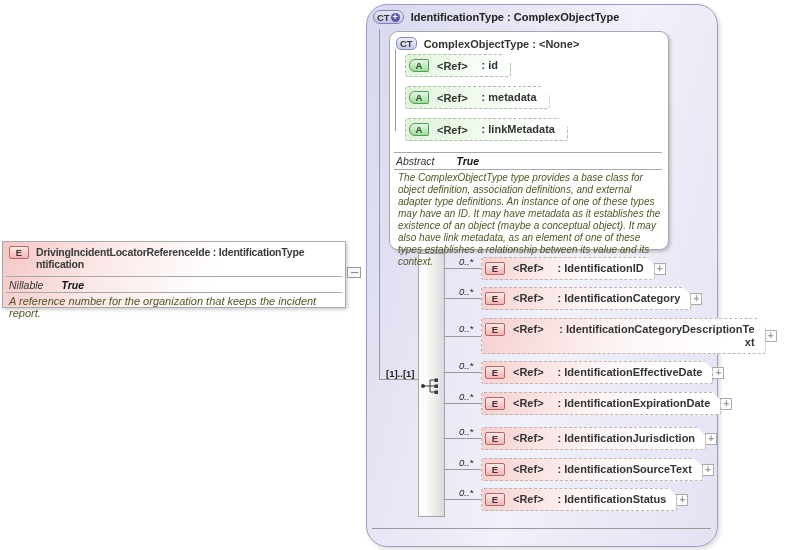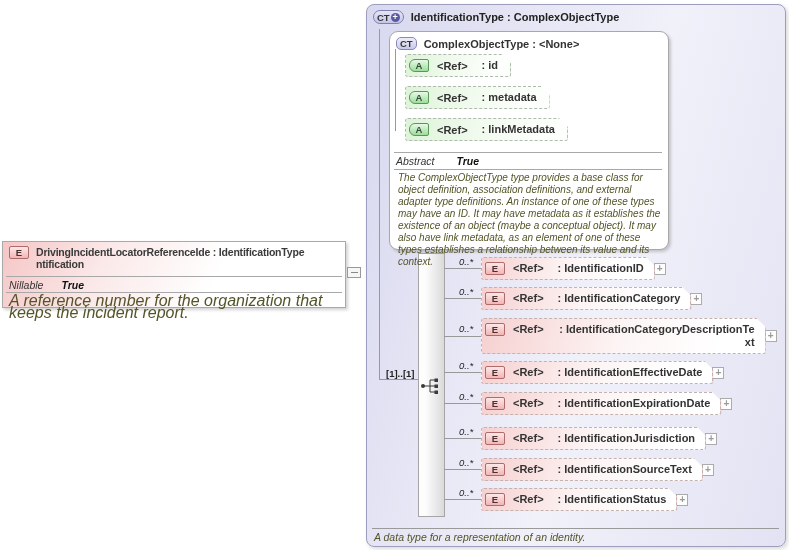--- a/index.html
+++ b/index.html
@@ -13,42 +13,42 @@
     display:inline-block; flex:none; width:20px; height:13px; line-height:12px;
     font-size:9.5px; font-weight:bold; text-align:center; border-radius:2px;
   }
   .badge-e { background:linear-gradient(#fce8e8,#f2b6b6); border:1px solid #b06a6a; color:#4c3030; }
   .badge-a { background:linear-gradient(#e8f8e8,#9ddd9d); border:1px solid #569956; color:#2e4e2e; border-radius:6px 2px 2px 6px; }
   .badge-ct { width:auto; padding:0 3px; background:linear-gradient(#eeeefa,#c9c9ea); border:1px solid #8888ba; color:#333; border-radius:5px; }
   .sep { position:absolute; height:1px; background:#a8a8a8; }
   .hline, .vline { position:absolute; background:#999; }
   .ref { font-size:11px; font-weight:bold; color:#333; margin-left:8px; white-space:nowrap; }
   .elabel { font-size:11px; font-weight:bold; color:#333; margin-left:14px; white-space:nowrap; line-height:13px; }
-  .desc { font-style:italic; color:#545428; font-size:16px; line-height:12px; }
+  .desc { font-style:italic; color:#545428; font-size:11px; line-height:12px; }
 
   
   .left-box {
     position:absolute; left:2px; top:241px; width:344px; height:67px;
     border:1px solid #a9a9a9; box-shadow:2px 2px 3px rgba(0,0,0,.18);
     background:linear-gradient(115deg,#f5c6c6,#fbe9e9 30%,#ffffff 62%);
   }
   .left-head { position:absolute; left:6px; top:4px; display:flex; gap:7px; }
   .left-title { font-size:10.5px; font-weight:bold; color:#3a3a3a; line-height:12px; letter-spacing:-0.2px; white-space:nowrap; }
   .fact-row { position:absolute; left:6px; display:flex; gap:18px; font-size:10.5px; }
   .fact-label { font-style:italic; color:#333; }
   .fact-value { font-weight:bold; color:#111;font-style:italic; }
 
   
   .minus-box { position:absolute; left:347px; top:267px; width:14px; height:11px; border:1px solid #999; background:#f6f6f6; }
   .minus-box i { position:absolute; left:3px; top:4px; width:7px; height:1px; background:#888; }
 
   
   .big-box {
-    position:absolute; left:366px; top:4px; width:420px; height:543px;
-    border:1px solid #9d9dbd; border-radius:8px;
+    position:absolute; left:366px; top:4px; width:352px; height:543px;
+    border:1px solid #9d9dbd; border-radius:21px;
     background:linear-gradient(105deg,#d8d8ef,#f1f1fa 55%,#e2e2f3);
     box-shadow:2px 2px 4px rgba(0,0,0,.15);
   }
   .big-head { position:absolute; left:6px; top:5px; display:flex; align-items:center; gap:7px; }
   .big-title { font-size:11px; font-weight:bold; color:#222; white-space:nowrap; }
   .ctplus { display:inline-flex; align-items:center; gap:1px; padding:0 3px; height:14px;
     border:1px solid #8080b0; border-radius:7px; background:linear-gradient(#e6e6f7,#c5c5e9);
     font-size:9.5px; font-weight:bold; color:#333; }
   .plus-circle { display:inline-block; width:9px; height:9px; border-radius:50%; background:#5a5a9e;
     color:#fff; font-size:9px; line-height:8px; text-align:center; font-weight:bold; }
@@ -286,16 +286,15 @@
       </div>
       <div class="elem-box">
         <span class="badge badge-e">E</span>
         <span class="ref">&lt;Ref&gt;</span>
         <span class="elabel">: IdentificationStatus</span>
       </div>
       <span class="expander">+</span>
     </div>
 
     <div class="sep" style="left:5px; right:6px; top:523px; background:#9a9a9a;"></div>
-    <div class="footer-text desc">A data type for a representation of an identity.</div>
   </div>
 
 </div>
 
 </body></html>

